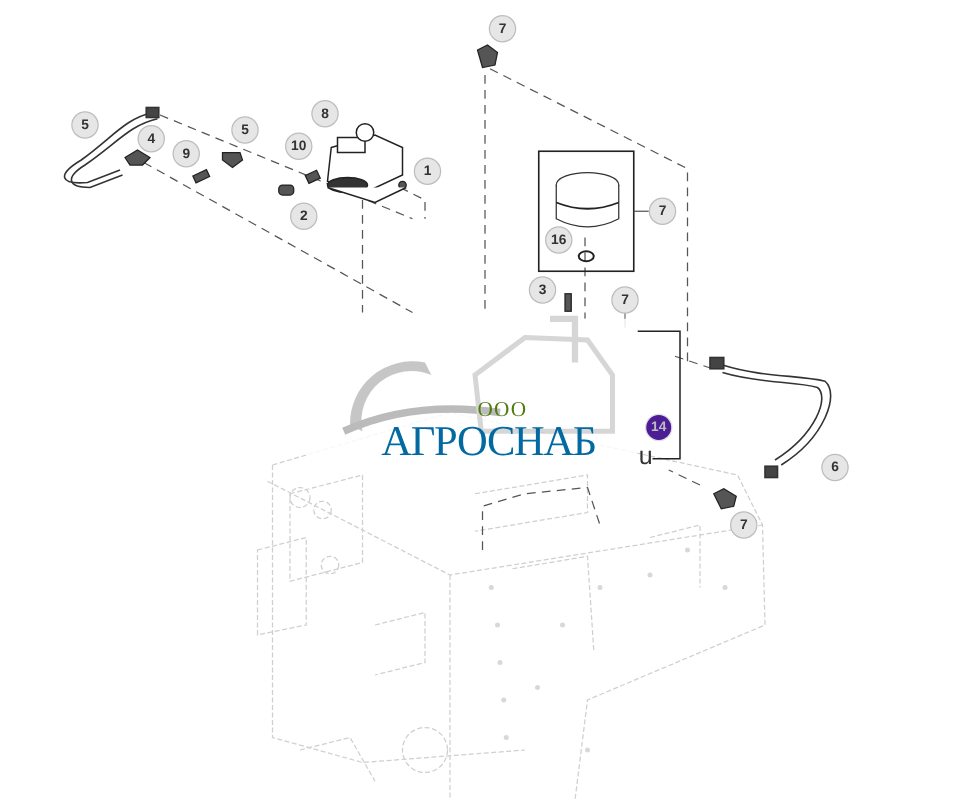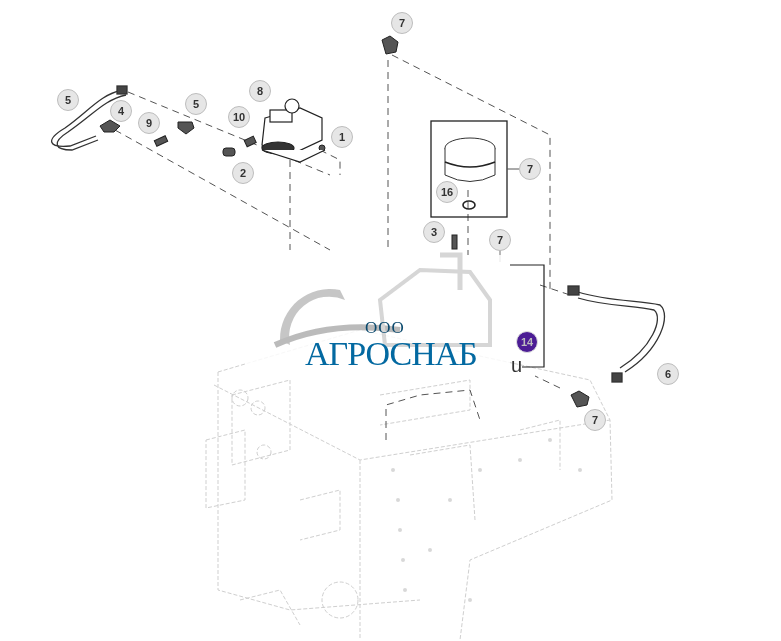--- a/index.html
+++ b/index.html
@@ -3,21 +3,21 @@
 <meta charset="utf-8">
 <style>
   html, body { margin: 0; padding: 0; background: #ffffff; }
   body { width: 781px; height: 641px; position: relative; overflow: hidden; font-family: "Liberation Sans", sans-serif; }
   #canvas { position: absolute; left: 0; top: 0; width: 781px; height: 641px; }
   .callout { position: absolute; width: 22px; height: 22px; border-radius: 50%;
     background: #e6e6e6; border: 1px solid #bdbdbd; box-sizing: border-box;
     display: flex; align-items: center; justify-content: center;
     font-size: 11px; font-weight: bold; color: #333; cursor: pointer; }
   .callout.faded { color: #bdbdbd; background: #4c1d95; border-color: #e0e0e0; }
-  .wm-ooo { position: absolute; left: 365px; top: 318px; font-family: "Liberation Serif", serif; font-size: 17px; color: #0c4a6e; letter-spacing: 1px; }
+  .wm-ooo { position: absolute; left: 382px; top: 318px; font-family: "Liberation Serif", serif; font-size: 17px; color: #4d7c0f; letter-spacing: 1px; }
   .wm-name { position: absolute; left: 305px; top: 335px; font-family: "Liberation Serif", serif; font-size: 34px; color: #0369a1; letter-spacing: -1px; }
   .frag-u { position: absolute; left: 511px; top: 354px; font-size: 20px; color: #333; }
 </style>
 </head>
 <body>
 
 <svg id="canvas" viewBox="0 0 781 641" xmlns="http://www.w3.org/2000/svg">
 
   <g fill="none" stroke="#cfcfcf" stroke-width="1" stroke-dasharray="4 2">
     <path d="M218,372 L360,330 L590,380 L610,420 L612,500 L470,560 L460,640"></path>

